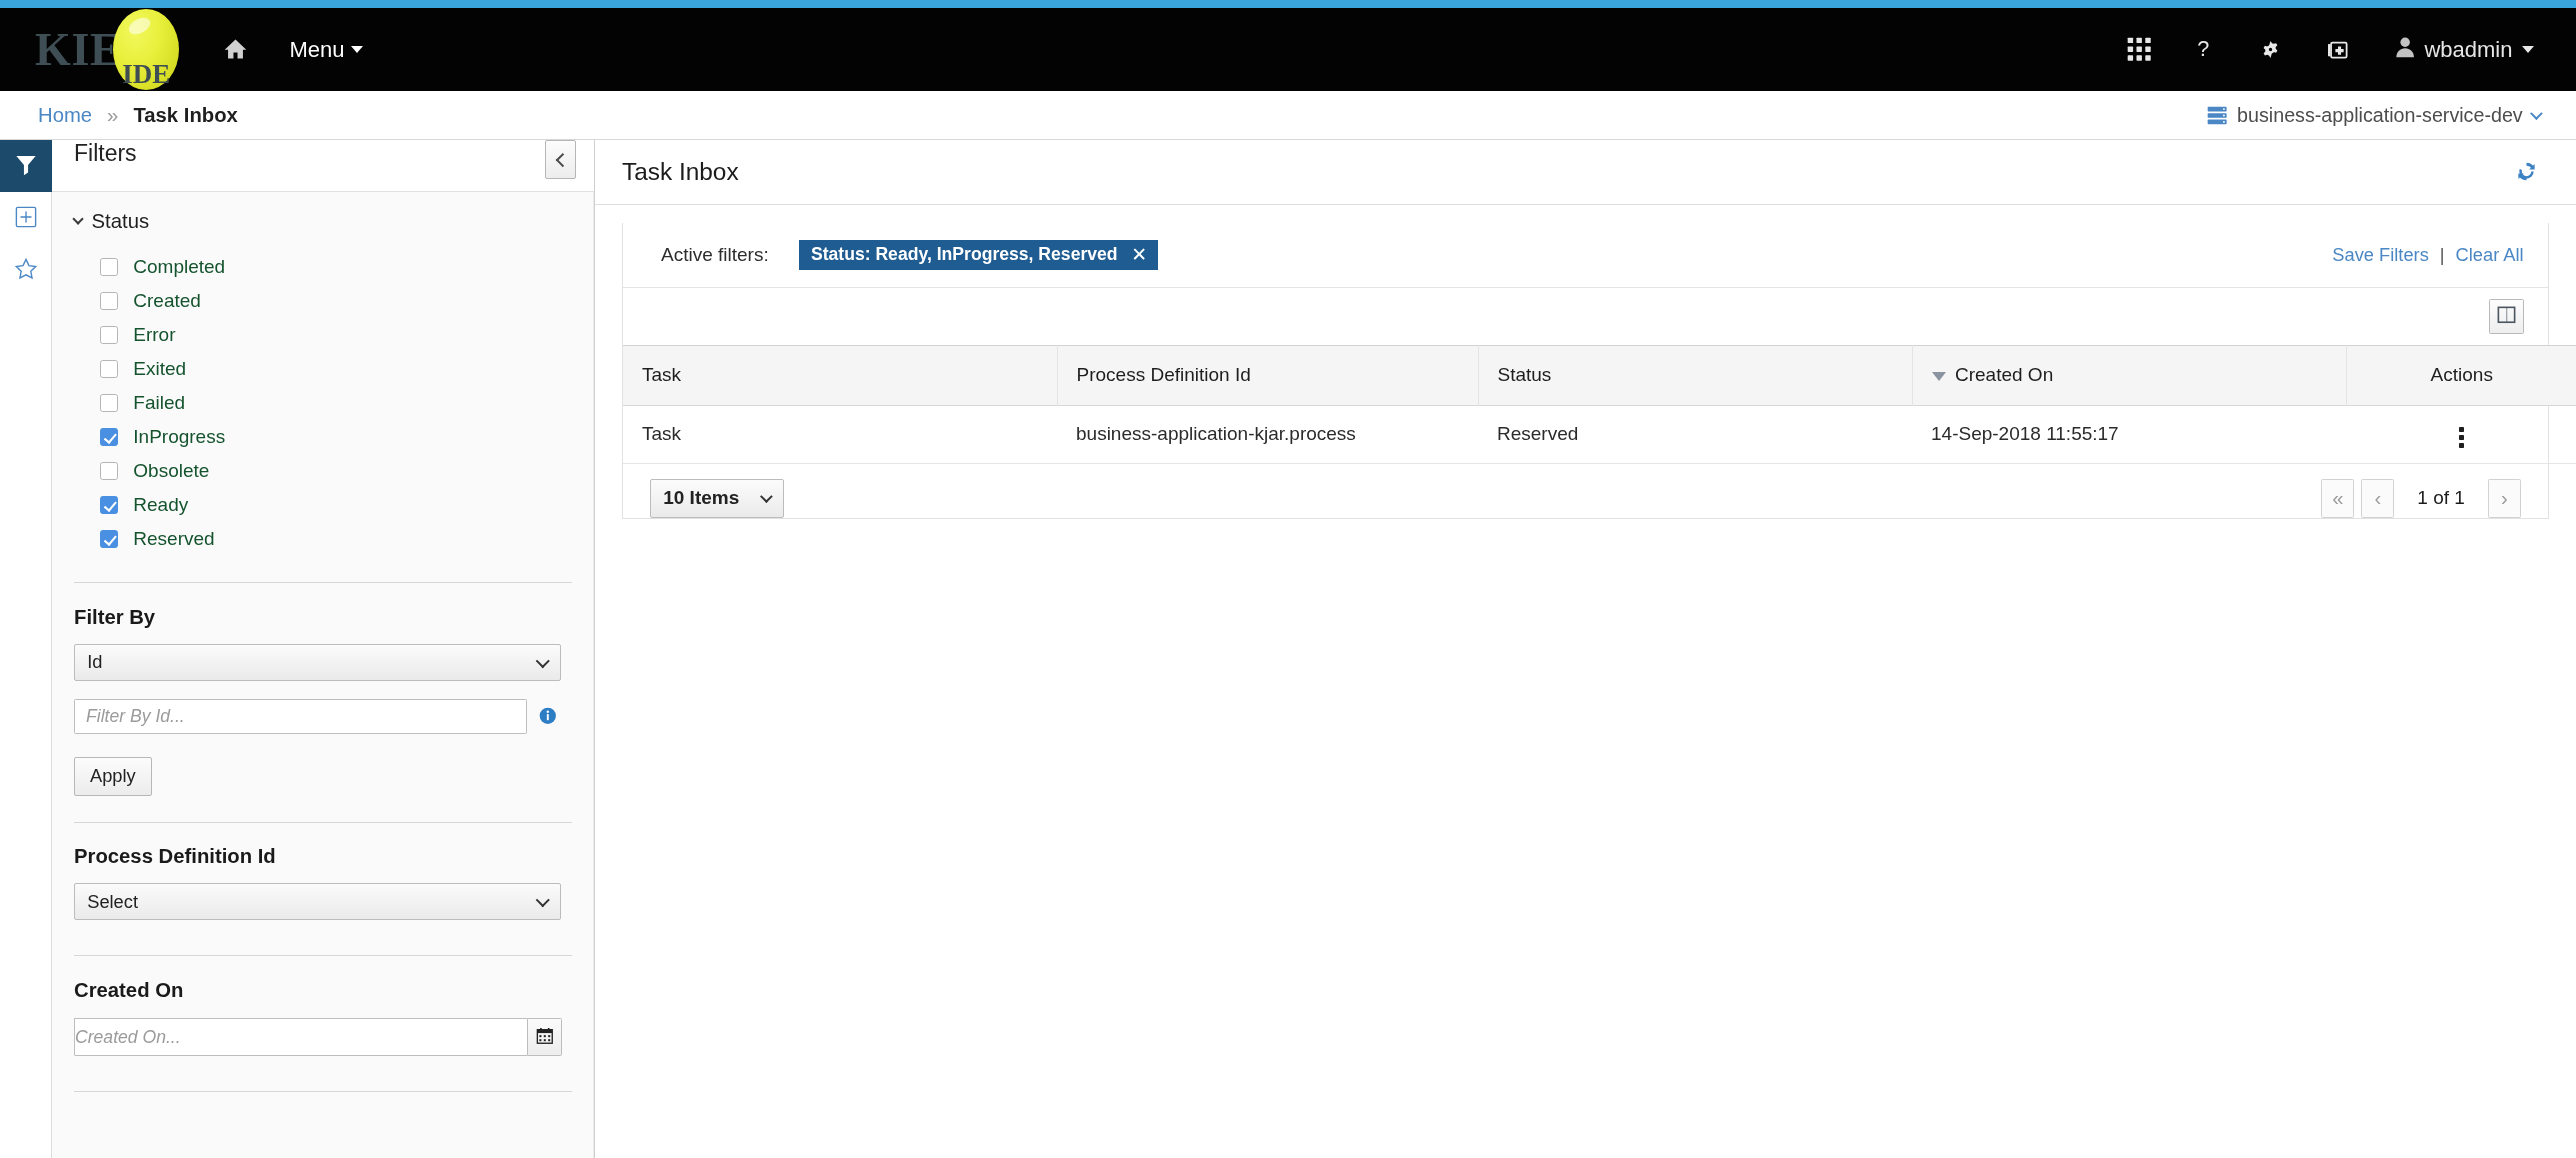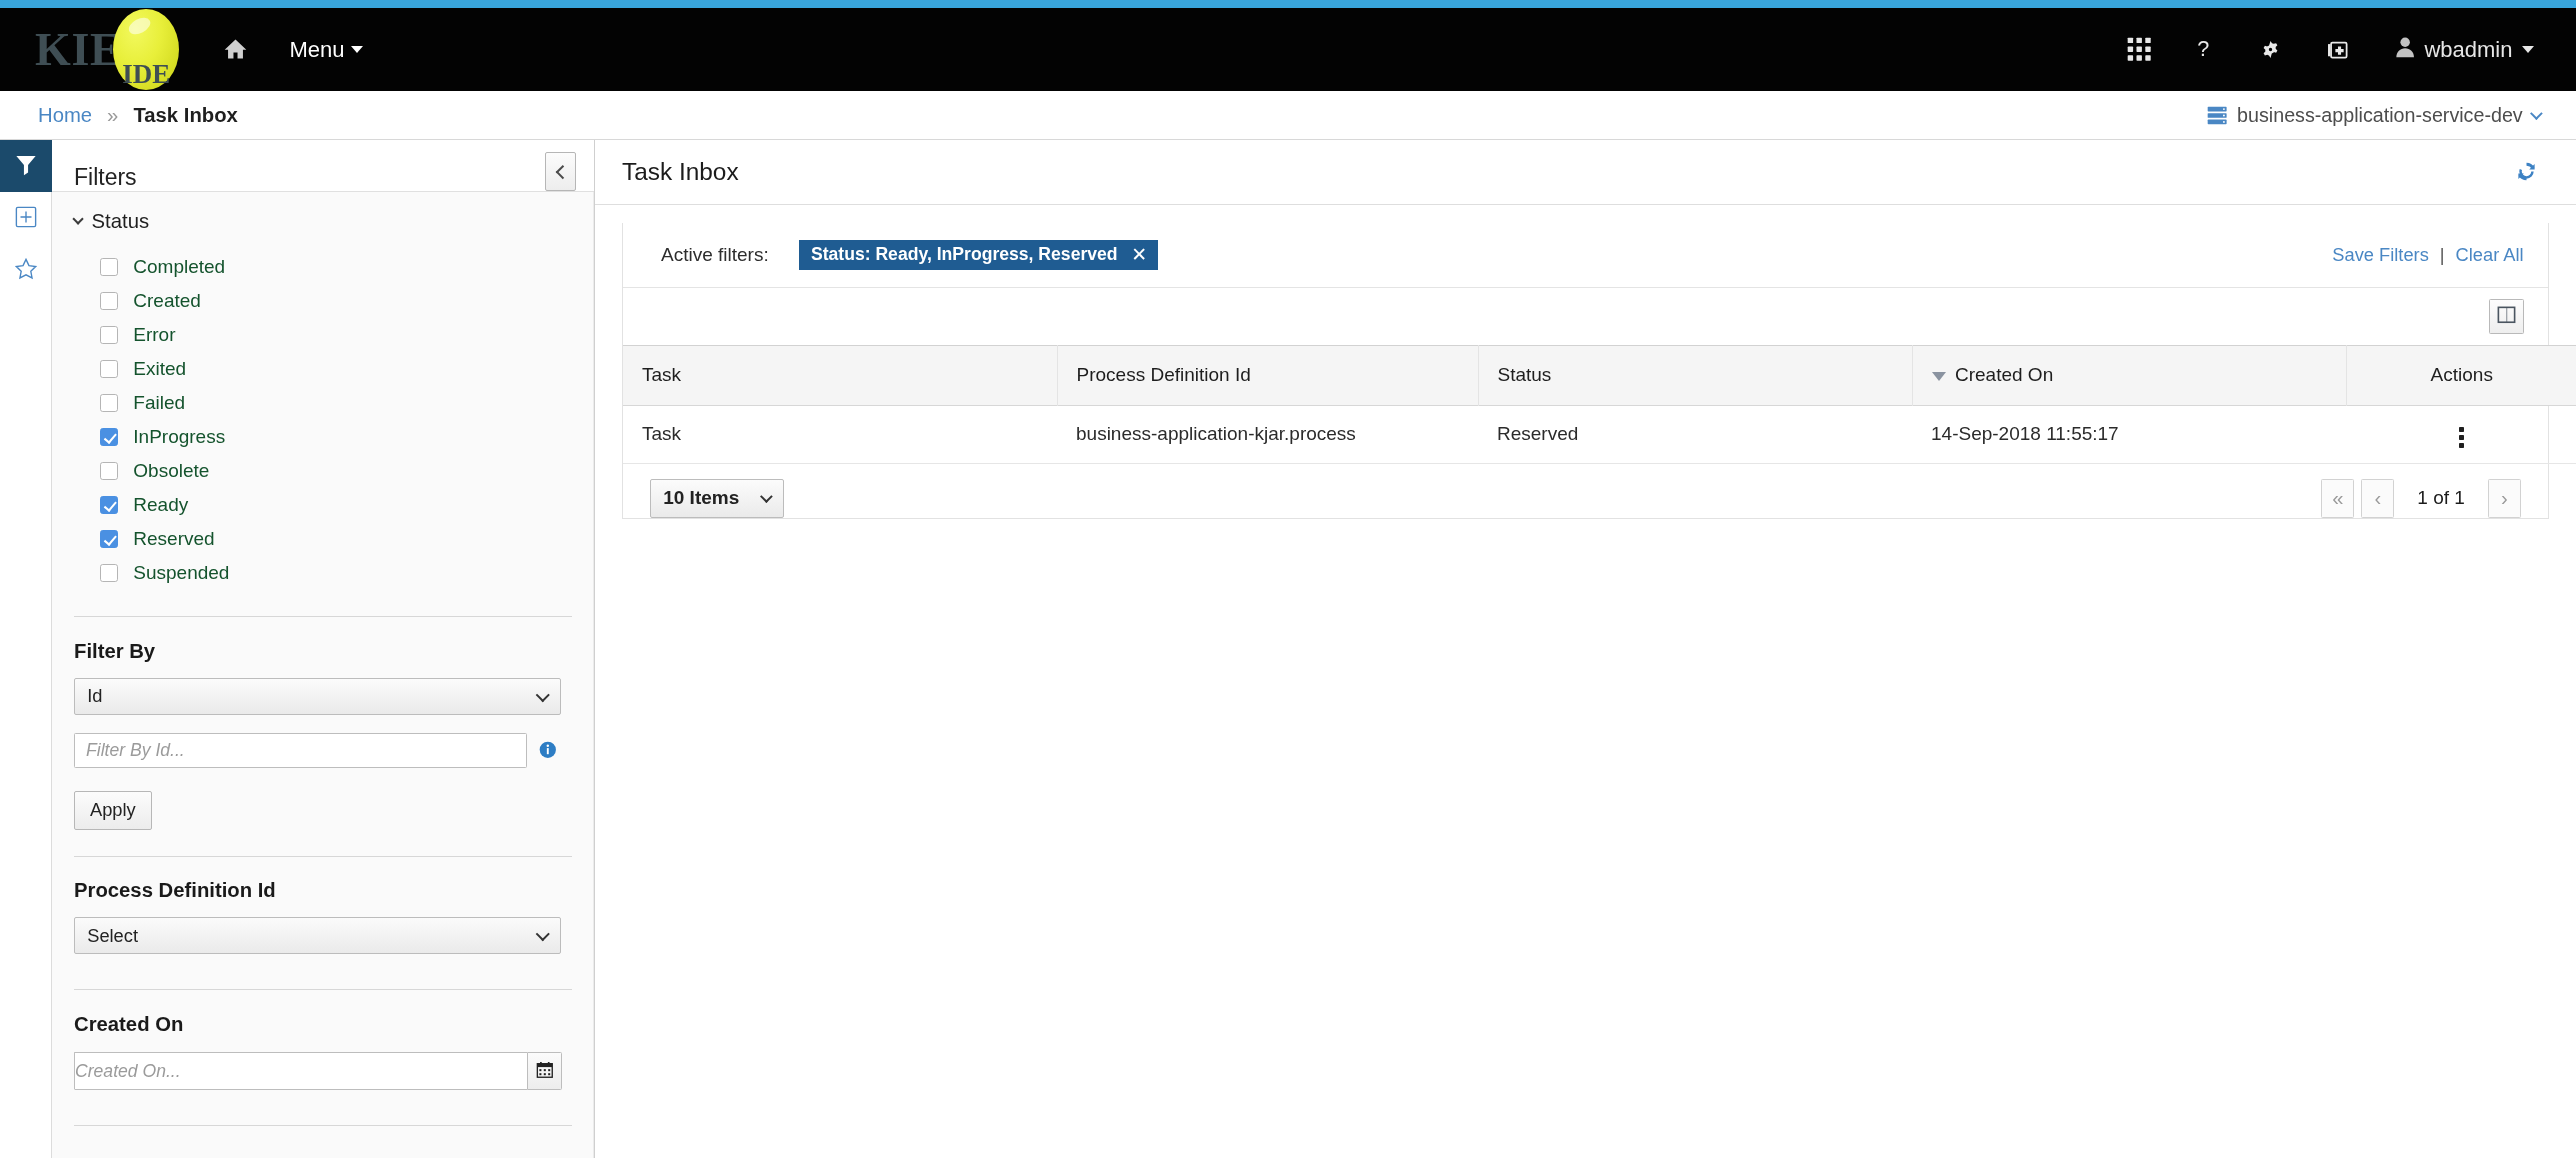--- a/index.html
+++ b/index.html
@@ -96,21 +96,21 @@
   .rail-item.active { background: #1b4a6b; }
 
   
   .panel {
     width: 543px; background: #fafafa; border-right: 0.7px solid #cfcfcf;
     flex-shrink: 0; display: flex; flex-direction: column;
     box-shadow: inset -0.7px 0 0 #e4e4e4;
   }
   .panel-head {
     height: 52px; background: #fff; border-bottom: 0.7px solid #e0e0e0;
-    display: flex; align-items: flex-end; padding: 0 17.6px 0 22px;
+    display: flex; align-items: flex-start; padding: 0 17.6px 0 22px;
   }
   .panel-title { font-size: 23px; color: #222; }
   .collapse-btn {
     margin-left: auto; width: 31px; height: 39px;
     background: linear-gradient(#fcfcfc,#ededed); border: 0.7px solid #b6b6b6;
     border-radius: 2px; display:flex; align-items:center; justify-content:center;
     cursor: pointer;
   }
   .chev-left {
     width: 9.5px; height: 9.5px; border-left: 2px solid #4b4b4b;
@@ -420,24 +420,20 @@
           <span class="cb"></span>
           <span class="cb-label">Obsolete</span>
         </label>
         <label class="cb-row">
           <span class="cb checked"></span>
           <span class="cb-label">Ready</span>
         </label>
         <label class="cb-row">
           <span class="cb checked"></span>
           <span class="cb-label">Reserved</span>
-        </label>
-        <label class="cb-row">
-          <span class="cb"></span>
-          <span class="cb-label">Suspended</span>
         </label>
       </div>
 
       <div class="hr"></div>
 
       <div class="grp-title">Filter By</div>
       <div class="select">
         <span>Id</span>
         <span class="chev-dd"></span>
       </div>

